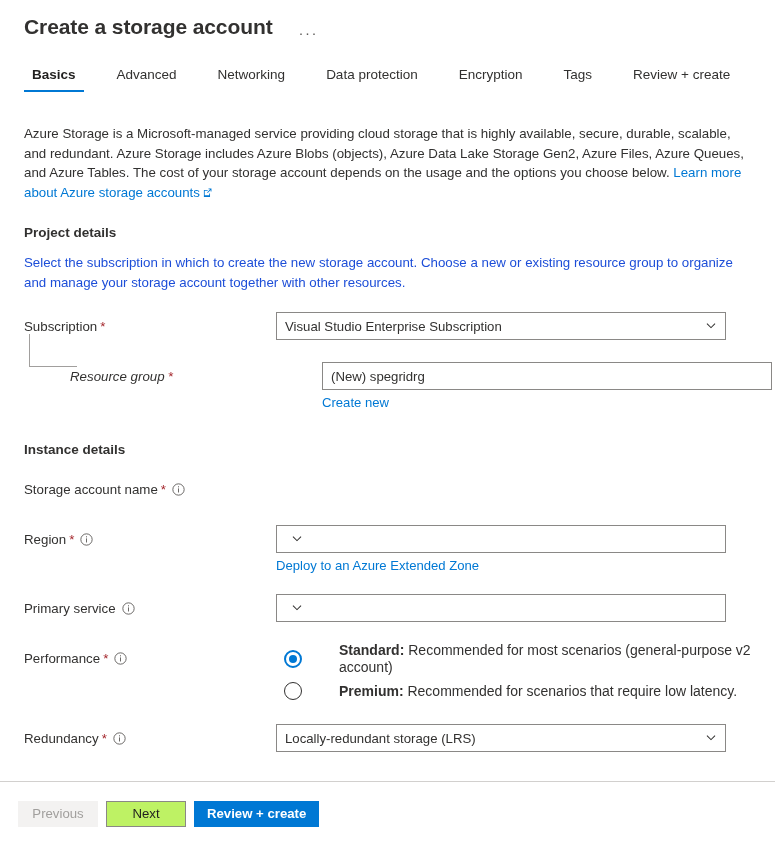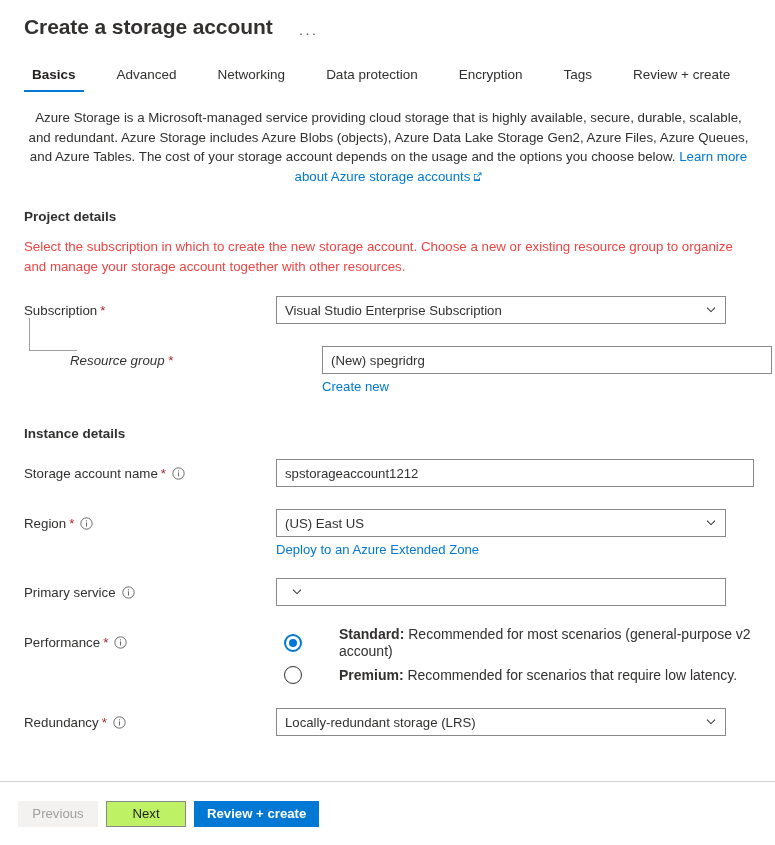--- a/index.html
+++ b/index.html
@@ -73,26 +73,25 @@
     bottom: 0;
     height: 2.5px;
     background: #0078d4;
   }
 
   
   .content {
     padding: 0 22px 0 24px;
   }
   .intro {
-    margin-top: 16px;
+    margin-top: 32px;
     font-size: 13.3px;
     line-height: 19.5px;
     color: #323130;
     max-width: 730px;
-    text-align: center;
   }
   a.link {
     color: #0078d4;
     text-decoration: none;
     cursor: pointer;
   }
   .ext-icon {
     display: inline-block;
     width: 9px;
     height: 9px;
@@ -107,21 +106,21 @@
     font-weight: 700;
     color: #323130;
     margin-top: 22px;
     margin-bottom: 0;
     line-height: 18px;
   }
   .section-desc {
     margin-top: 11px;
     font-size: 13.3px;
     line-height: 19.5px;
-    color: #ef4444;
+    color: #1d4ed8;
     max-width: 730px;
   }
 
   
   .form {
     margin-top: 20px;
     position: relative;
   }
   .row {
     display: flex;
@@ -380,44 +379,38 @@
         <span>Storage account name</span>
           <span class="req">*</span>
         <span class="info-icon">
             <svg width="13" height="13" viewBox="0 0 14 14">
               <circle cx="7" cy="7" r="6.1" fill="none" stroke="#605e5c" stroke-width="1"></circle>
               <rect x="6.5" y="5.8" width="1" height="4.4" fill="#605e5c"></rect>
               <rect x="6.5" y="3.5" width="1" height="1.2" fill="#605e5c"></rect>
             </svg>
           </span>
       </div>
-      <div class="field-col">
-        <div class="control text-input" style="width:478px;">
-          <span class="value">spstorageaccount1212</span>
-        </div>
-      </div>
     </div>
 
     <div class="row-gap-md"></div>
 
     <div class="row">
       <div class="row-label">
         <span>Region</span>
           <span class="req">*</span>
         <span class="info-icon">
             <svg width="13" height="13" viewBox="0 0 14 14">
               <circle cx="7" cy="7" r="6.1" fill="none" stroke="#605e5c" stroke-width="1"></circle>
               <rect x="6.5" y="5.8" width="1" height="4.4" fill="#605e5c"></rect>
               <rect x="6.5" y="3.5" width="1" height="1.2" fill="#605e5c"></rect>
             </svg>
           </span>
       </div>
       <div class="field-col">
         <div class="control wide">
-          <span class="value">(US) East US</span>
           <span class="chevron">
               <svg width="12" height="12" viewBox="0 0 12 12">
                 <path d="M1.6 3.9l0.7-0.7L6 6.9l3.7-3.7 0.7 0.7L6 8.3z" fill="#323130"></path>
               </svg>
             </span>
         </div>
         <div class="sublink">
           <a class="link">Deploy to an Azure Extended Zone</a>
         </div>
       </div>

